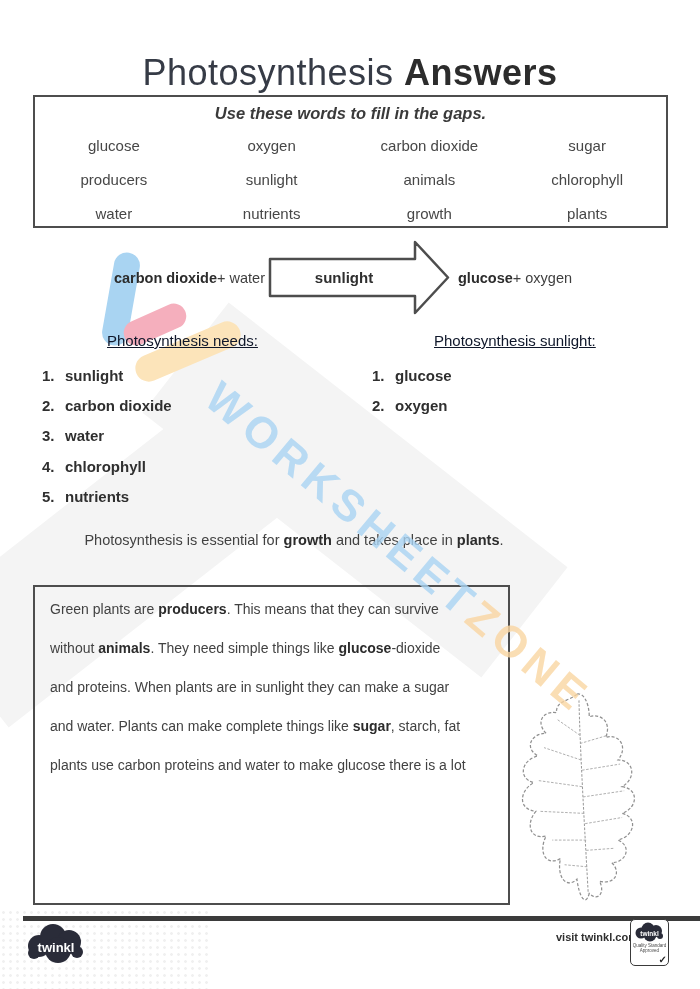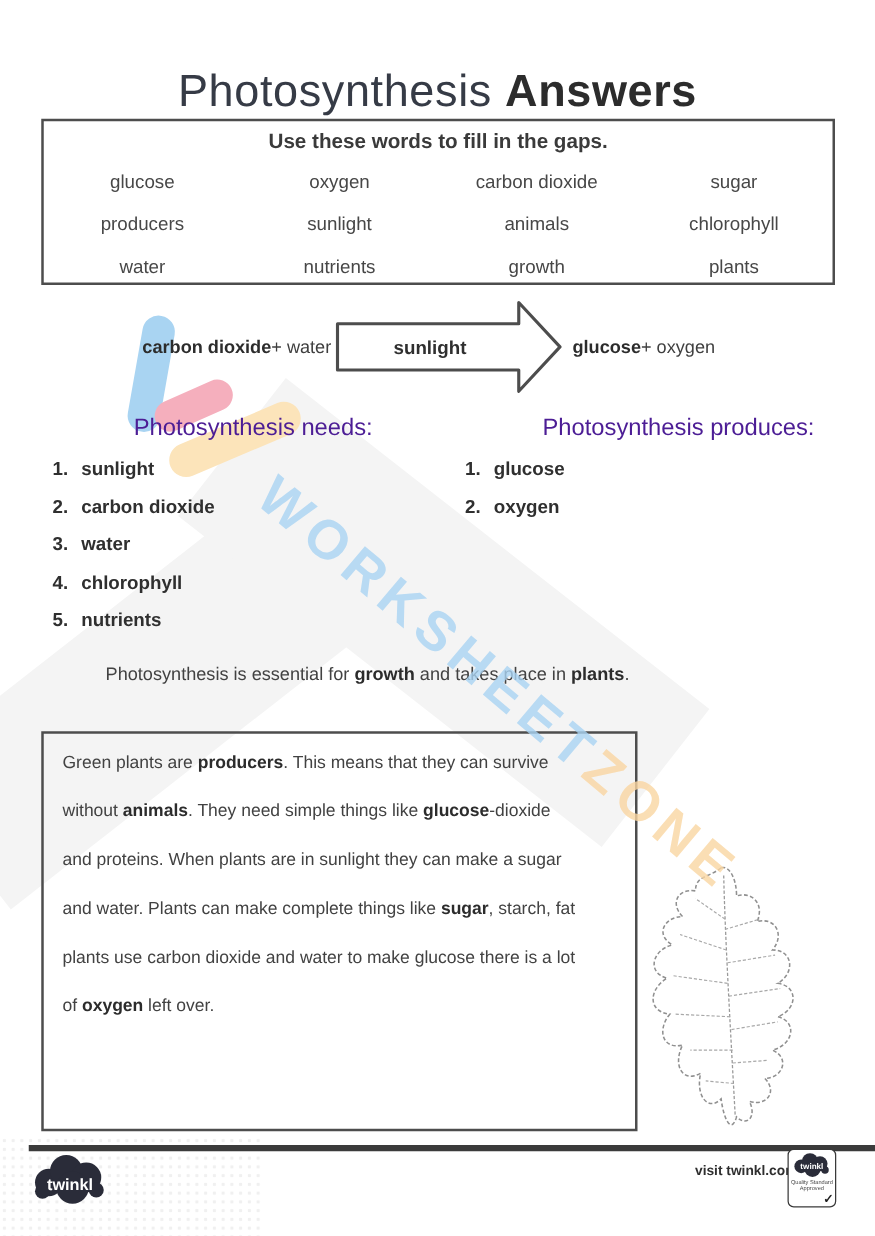--- a/index.html
+++ b/index.html
@@ -31,33 +31,33 @@
   .title {
     position:absolute; top:38px; left:0; width:700px; text-align:center; z-index:2;
     font-size:36px; font-weight:400; color:#363b46; letter-spacing:.5px;margin-top:14px;
   }
   .title b { font-weight:700; }
   
   .word-bank {
     position:absolute; left:33px; top:95px; width:635px; height:133px; z-index:2;
     border:2px solid #4d4d4d; background:transparent;
   }
-  .wb-instruction { margin-top:7px; text-align:center; font-size:16.5px; font-weight:600; color:#3a3a3a; }
+  .wb-instruction { margin-top:7px; text-align:center; font-size:16.5px; font-weight:600; color:#3a3a3a;font-style:italic; }
   .wb-grid {
     display:grid; grid-template-columns:repeat(4,1fr); margin-top:6px;
   }
   .wb-word { text-align:center; font-size:15px; color:#474747; line-height:34px; }
   
   .eq-left  { position:absolute; left:95px;  top:258px; width:170px; height:40px; z-index:2;
               display:flex; align-items:center; justify-content:flex-end; font-size:14.5px; }
   .eq-right { position:absolute; left:458px; top:258px; width:170px; height:40px; z-index:2;
               display:flex; align-items:center; font-size:14.5px; }
   .eq-arrow { position:absolute; left:268px; top:239px; z-index:2; }
   
-  .list-heading { position:absolute; z-index:2; font-size:19px; color:#4c1d95; }
+  .list-heading { position:absolute; z-index:2; font-size:15px; color:#0f172a;text-decoration:underline; }
   .needs-heading    { left:107px; top:332px; }
   .produces-heading { left:434px; top:332px; }
   .answer-list { position:absolute; z-index:2; }
   #needs-list    { left:42px;  top:360px; }
   #produces-list { left:372px; top:360px; }
   .li-row { height:30.4px; display:flex; align-items:center; font-weight:700; font-size:15px; color:#2f2f2f; }
   .li-num { width:23px; }
   
   .sentence {
     position:absolute; left:0; top:532px; width:588px; text-align:center; z-index:2;
@@ -142,42 +142,41 @@
       <div class="li-row">
         <span class="li-num">4.</span>
         <span>chlorophyll</span>
       </div>
       <div class="li-row">
         <span class="li-num">5.</span>
         <span>nutrients</span>
       </div>
     </div>
 
-  <div class="list-heading produces-heading">Photosynthesis produces:</div>
+  <div class="list-heading produces-heading">Photosynthesis sunlight:</div>
   <div class="answer-list" id="produces-list">
       <div class="li-row">
         <span class="li-num">1.</span>
         <span>glucose</span>
       </div>
       <div class="li-row">
         <span class="li-num">2.</span>
         <span>oxygen</span>
       </div>
     </div>
 
   <div class="sentence">Photosynthesis is essential for <b>growth</b> and takes place in <b>plants</b>.</div>
 
   <div class="passage-box">
     <div id="passage-lines">
         <div class="p-line">Green plants are <b>producers</b>. This means that they can survive</div>
         <div class="p-line">without <b>animals</b>. They need simple things like <b>glucose</b>-dioxide</div>
         <div class="p-line">and proteins. When plants are in sunlight they can make a sugar</div>
         <div class="p-line">and water. Plants can make complete things like <b>sugar</b>, starch, fat</div>
-        <div class="p-line">plants use carbon dioxide and water to make glucose there is a lot</div>
-        <div class="p-line">of <b>oxygen</b> left over.</div>
+        <div class="p-line">plants use carbon proteins and water to make glucose there is a lot</div>
       </div>
   </div>
 
   <svg class="leaf" width="176" height="226" viewBox="0 0 170 220">
     <path d="M82,8 C72,16 62,14 62,26 C48,24 42,36 52,46 C38,46 30,60 44,68
              C28,72 24,90 40,94 C26,102 24,120 42,122 C32,134 36,150 52,146
              C44,162 52,176 66,168 C62,186 72,198 82,188 C84,204 90,216 94,202
              C102,210 110,202 104,190 C118,194 126,182 116,172 C130,172 136,156 122,150
              C138,146 142,128 126,124 C142,118 142,100 126,98 C140,90 138,72 122,72
              C132,60 124,46 110,50 C116,36 106,26 94,30 C94,16 88,6 82,8 Z" fill="#ffffff" stroke="#909090" stroke-width="1.2" stroke-dasharray="3 1.8"></path>

